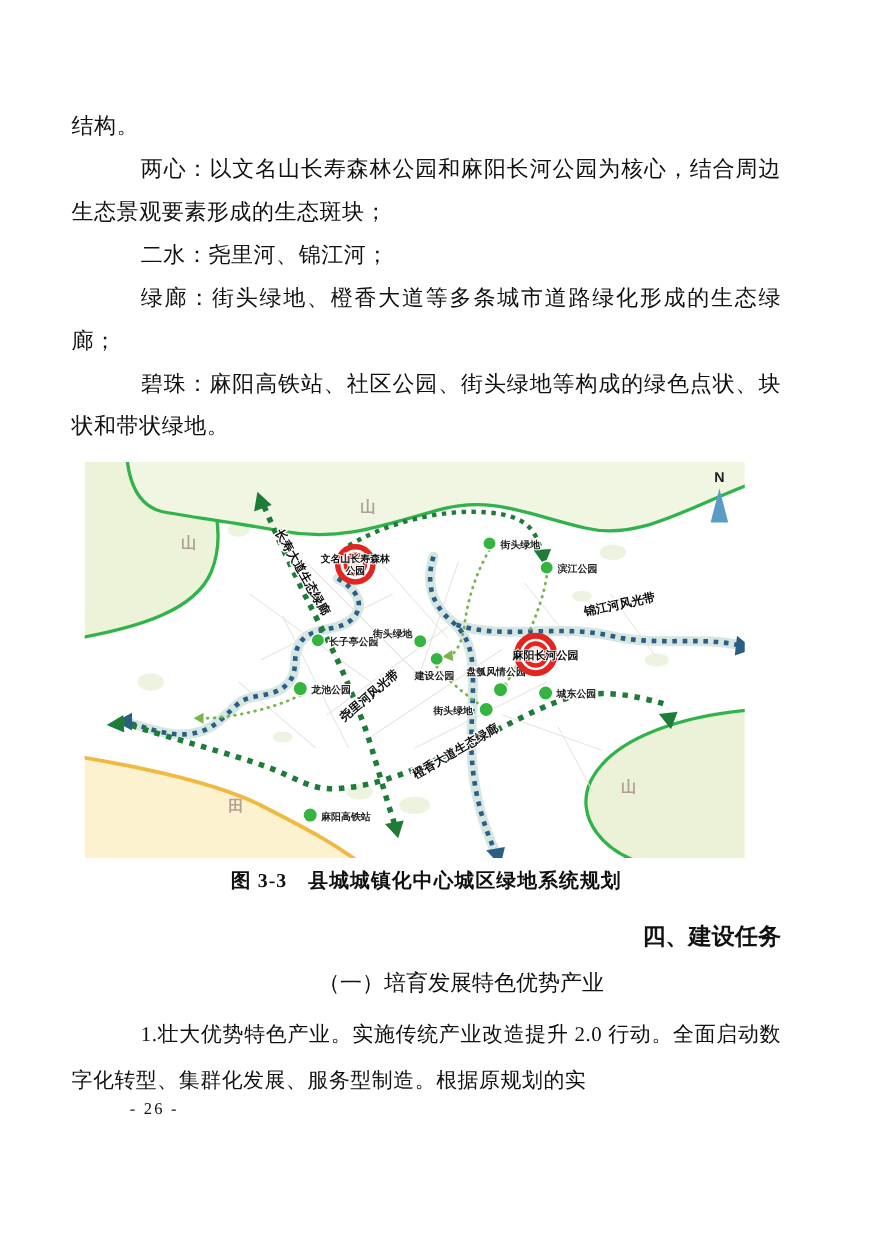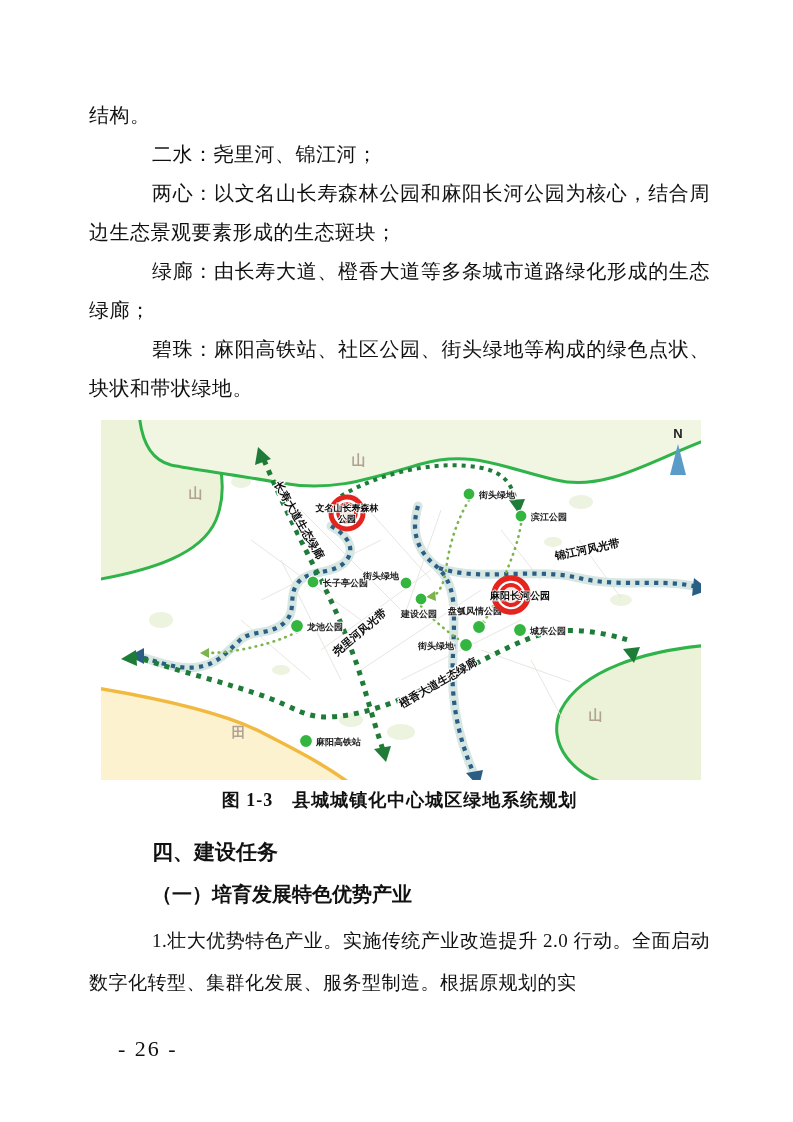--- a/index.html
+++ b/index.html
@@ -1,51 +1,51 @@
 <!DOCTYPE html>
 <html><head>
 <meta charset="utf-8">
 <style>
   html,body{margin:0;padding:0;background:#fff;}
   body{width:793px;height:1122px;position:relative;overflow:hidden;
        font-family:"Liberation Serif","DejaVu Serif",serif;color:#111;}
   .content{position:absolute;left:0;top:0;width:793px;height:1122px;
-           padding:96px 83px 0 89px;box-sizing:border-box;}
+           padding:96px 83px 0 65px;box-sizing:border-box;}
   .para{margin:0;font-size:20px;line-height:39px;letter-spacing:.5px;text-align:justify;}
   .indent{text-indent:63px;}
   .figure{margin:12px 0 0 12px;width:600px;height:360px;position:relative;background:#fff;}
   .figure svg{display:block;}
   .caption{margin-top:8px;text-align:center;font-size:18px;font-weight:bold;letter-spacing:1px;}
   .h1{margin:26px 0 0;font-size:21px;line-height:28px;font-weight:bold;text-indent:63px;
-      font-family:"Liberation Sans","DejaVu Sans",sans-serif;}
-  .h2{margin:14px 0 0;font-size:20px;line-height:28px;font-weight:bold;text-indent:63px;}
+      font-family:"Liberation Sans","DejaVu Sans",sans-serif;text-align:right;}
+  .h2{margin:14px 0 0;font-size:20px;line-height:28px;font-weight:normal;text-indent:63px;text-align:center;}
   .body2{margin:12px 0 0;font-size:19px;line-height:42px;letter-spacing:.5px;
          text-align:justify;text-indent:63px;}
-  .footer{position:absolute;left:118px;top:1036px;font-size:22px;letter-spacing:2px;}
+  .footer{position:absolute;left:118px;top:1001px;font-size:15px;letter-spacing:2px;}
   
   .plabel{font:bold 9px "Liberation Sans","DejaVu Sans",sans-serif;fill:#222;
           paint-order:stroke;stroke:#ffffff;stroke-width:2px;}
   .blabel{font:bold 11px "Liberation Sans","DejaVu Sans",sans-serif;fill:#0d0d0d;
           paint-order:stroke;stroke:#ffffff;stroke-width:2.5px;}
   .tlabel{font:bold 14px "Liberation Sans","DejaVu Sans",sans-serif;fill:#b2a292;letter-spacing:1px;}
   .clabel{font:bold 9px "Liberation Sans","DejaVu Sans",sans-serif;fill:#0a0a0a;
           paint-order:stroke;stroke:#ffffff;stroke-width:1.6px;}
   .c2label{font:bold 10px "Liberation Sans","DejaVu Sans",sans-serif;fill:#0a0a0a;
           paint-order:stroke;stroke:#ffffff;stroke-width:1.6px;}
   .nlabel{font:bold 13px "Liberation Sans","DejaVu Sans",sans-serif;fill:#222;}
 </style>
 </head>
 <body>
 
 <div class="content">
 
   <p class="para">结构。</p>
+  <p class="para indent">两心：以文名山长寿森林公园和麻阳长河公园为核心，结合周边生态景观要素形成的生态斑块；</p>
   <p class="para indent">二水：尧里河、锦江河；</p>
-  <p class="para indent">两心：以文名山长寿森林公园和麻阳长河公园为核心，结合周边生态景观要素形成的生态斑块；</p>
-  <p class="para indent">绿廊：由长寿大道、橙香大道等多条城市道路绿化形成的生态绿廊；</p>
+  <p class="para indent">绿廊：街头绿地、橙香大道等多条城市道路绿化形成的生态绿廊；</p>
   <p class="para indent">碧珠：麻阳高铁站、社区公园、街头绿地等构成的绿色点状、块状和带状绿地。</p>
 
   <div class="figure">
     <svg width="600" height="360" viewBox="0 0 600 360">
 
       <g fill="#e9f1da" opacity="0.85">
         <ellipse cx="60" cy="200" rx="12" ry="8"></ellipse>
           <ellipse cx="140" cy="62" rx="10" ry="6"></ellipse>
         <ellipse cx="300" cy="312" rx="14" ry="8"></ellipse>
           <ellipse cx="480" cy="82" rx="12" ry="7"></ellipse>
@@ -176,21 +176,21 @@
         <text class="tlabel" x="138" y="317" text-anchor="middle" fill="#c9b894">田</text>
       </g>
 
       <g>
         <text class="nlabel" x="577" y="18" text-anchor="middle">N</text>
         <polygon points="577,24 569,55 585,55" fill="#5b9bc8"></polygon>
       </g>
     </svg>
   </div>
 
-  <div class="caption">图 1-3　县城城镇化中心城区绿地系统规划</div>
+  <div class="caption">图 3-3　县城城镇化中心城区绿地系统规划</div>
 
   <div class="h1">四、建设任务</div>
   <div class="h2">（一）培育发展特色优势产业</div>
   <p class="body2">1.壮大优势特色产业。实施传统产业改造提升 2.0 行动。全面启动数字化转型、集群化发展、服务型制造。根据原规划的实</p>
 
 </div>
 
 <div class="footer">- 26 -</div>
 
 </body></html>

